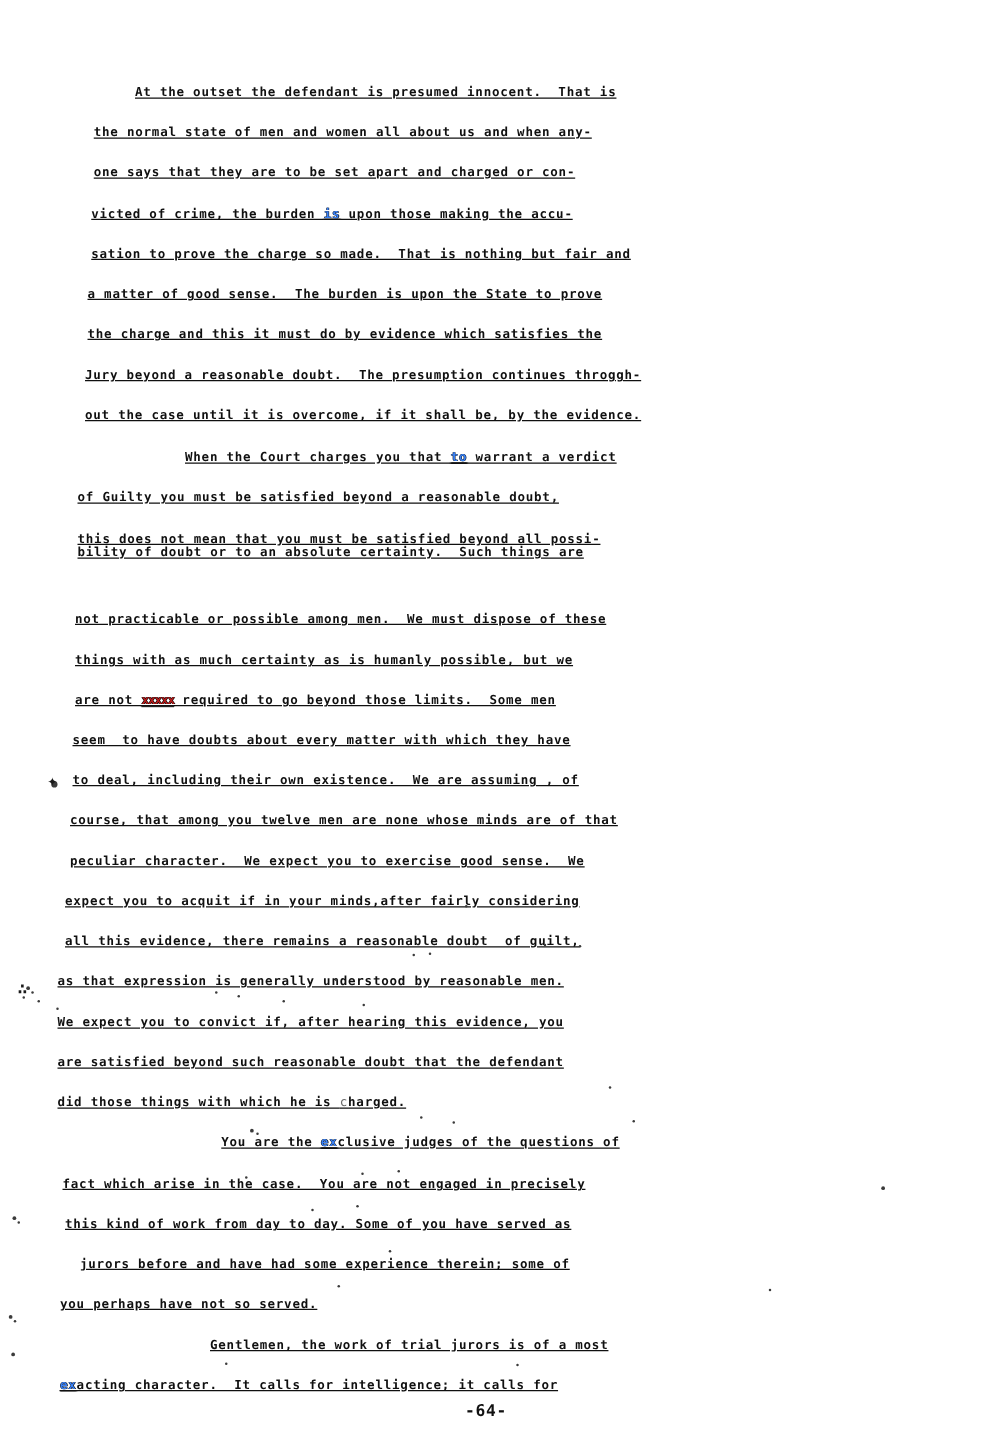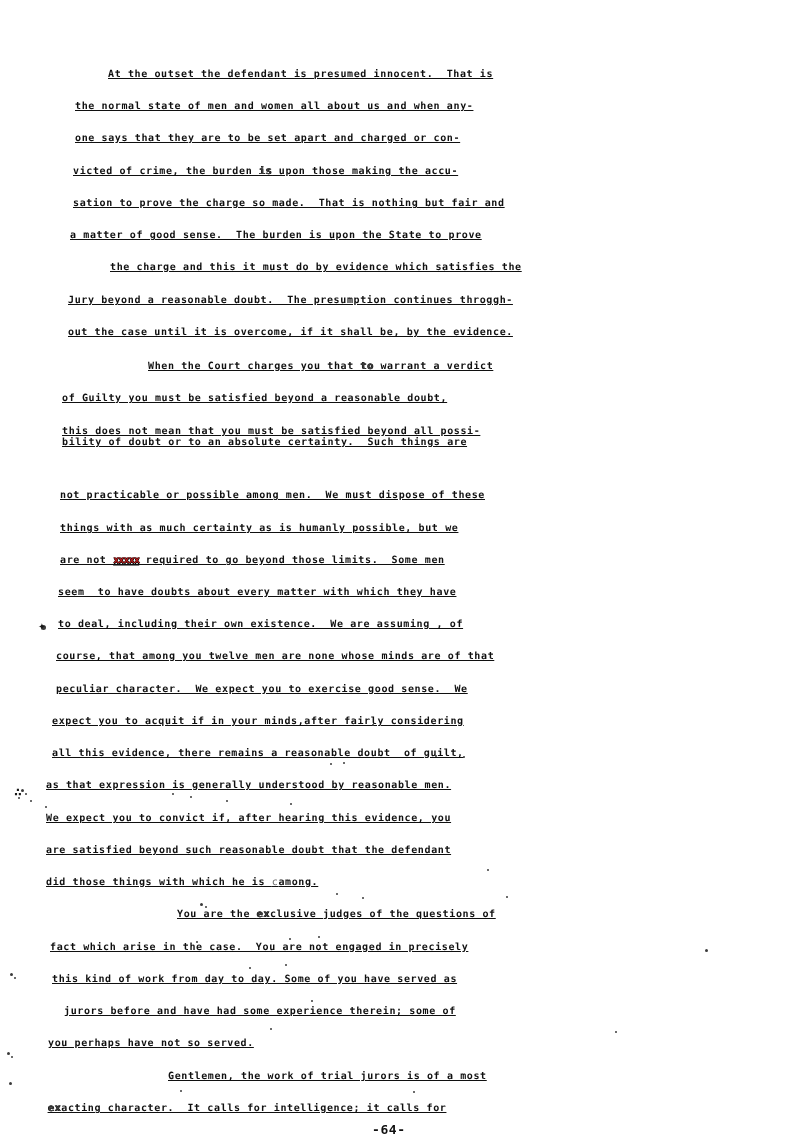--- a/index.html
+++ b/index.html
@@ -28,21 +28,21 @@
     color: #101010;
     font-weight: 600;
     line-height: 1;
     text-rendering: geometricPrecision;
     text-decoration: underline;
     -webkit-font-smoothing: none;
   }
   
   .ovr {
     font-weight: 900;
-    color: #404040;
+    color: #3b82f6;
     text-shadow: 0.55px 0 0 #000, -0.4px 0 0 #000;
   }
   
   .struck {
     position: relative;
     font-weight: 900;
     color: #b91c1c;
     letter-spacing: -0.8px;
     text-shadow: 0.6px 0 0 #000, -0.5px 0 0 #000, 0 0.5px 0 #000;
   }
@@ -81,40 +81,40 @@
 
 <div id="page">
 
   <div id="text-layer">
       <div class="doc-line" style="left: 108px; top: 70px;">At the outset the defendant is presumed innocent.  That is</div>
       <div class="doc-line" style="left: 75px; top: 102px;">the normal state of men and women all about us and when any-</div>
       <div class="doc-line" style="left: 75px; top: 134px;">one says that they are to be set apart and charged or con-</div>
       <div class="doc-line" style="left: 73px; top: 167px;"><span>victed of crime, the burden </span><span class="ovr">is</span><span> upon those making the accu-</span></div>
       <div class="doc-line" style="left: 73px; top: 199px;">sation to prove the charge so made.  That is nothing but fair and</div>
       <div class="doc-line" style="left: 70px; top: 231px;">a matter of good sense.  The burden is upon the State to prove</div>
-      <div class="doc-line" style="left: 70px; top: 263px; margin-left: 40px;">the charge and this it must do by evidence which satisfies the</div>
+      <div class="doc-line" style="left: 70px; top: 263px;">the charge and this it must do by evidence which satisfies the</div>
       <div class="doc-line" style="left: 68px; top: 296px;">Jury beyond a reasonable doubt.  The presumption continues throggh-</div>
       <div class="doc-line" style="left: 68px; top: 328px;">out the case until it is overcome, if it shall be, by the evidence.</div>
       <div class="doc-line" style="left: 148px; top: 362px;"><span>When the Court charges you that </span><span class="ovr">to</span><span> warrant a verdict</span></div>
       <div class="doc-line" style="left: 62px; top: 394px;">of Guilty you must be satisfied beyond a reasonable doubt,</div>
       <div class="doc-line" style="left: 62px; top: 427px;">this does not mean that you must be satisfied beyond all possi-</div>
       <div class="doc-line" style="left: 62px; top: 438px;">bility of doubt or to an absolute certainty.  Such things are</div>
       <div class="doc-line" style="left: 60px; top: 491px;">not practicable or possible among men.  We must dispose of these</div>
       <div class="doc-line" style="left: 60px; top: 524px;">things with as much certainty as is humanly possible, but we</div>
       <div class="doc-line" style="left: 60px; top: 556px;"><span>are not </span><span class="struck">xxxxx</span><span> required to go beyond those limits.  Some men</span></div>
       <div class="doc-line" style="left: 58px; top: 588px;">seem  to have doubts about every matter with which they have</div>
       <div class="doc-line" style="left: 58px; top: 620px;">to deal, including their own existence.  We are assuming , of</div>
       <div class="doc-line" style="left: 56px; top: 652px;">course, that among you twelve men are none whose minds are of that</div>
       <div class="doc-line" style="left: 56px; top: 685px; text-align: right;">peculiar character.  We expect you to exercise good sense.  We</div>
       <div class="doc-line" style="left: 52px; top: 717px;">expect you to acquit if in your minds,after fairly considering</div>
       <div class="doc-line" style="left: 52px; top: 749px;">all this evidence, there remains a reasonable doubt  of guilt,</div>
       <div class="doc-line" style="left: 46px; top: 781px;">as that expression is generally understood by reasonable men.</div>
       <div class="doc-line" style="left: 46px; top: 814px;">We expect you to convict if, after hearing this evidence, you</div>
       <div class="doc-line" style="left: 46px; top: 846px;">are satisfied beyond such reasonable doubt that the defendant</div>
-      <div class="doc-line" style="left: 46px; top: 878px;"><span>did those things with which he is </span><span class="faint">c</span><span>among.</span></div>
+      <div class="doc-line" style="left: 46px; top: 878px;"><span>did those things with which he is </span><span class="faint">c</span><span>harged.</span></div>
       <div class="doc-line" style="left: 177px; top: 910px;"><span>You are the </span><span class="ovr">ex</span><span>clusive judges of the questions of</span></div>
       <div class="doc-line" style="left: 50px; top: 943px;">fact which arise in the case.  You are not engaged in precisely</div>
       <div class="doc-line" style="left: 52px; top: 975px;">this kind of work from day to day. Some of you have served as</div>
       <div class="doc-line" style="left: 64px; top: 1007px; text-align: right;">jurors before and have had some experience therein; some of</div>
       <div class="doc-line" style="left: 48px; top: 1039px;">you perhaps have not so served.</div>
       <div class="doc-line" style="left: 168px; top: 1072px;">Gentlemen, the work of trial jurors is of a most</div>
       <div class="doc-line" style="left: 48px; top: 1104px;"><span class="ovr">ex</span><span>acting character.  It calls for intelligence; it calls for</span></div>
     </div>
 
   <div id="speckle-layer">

